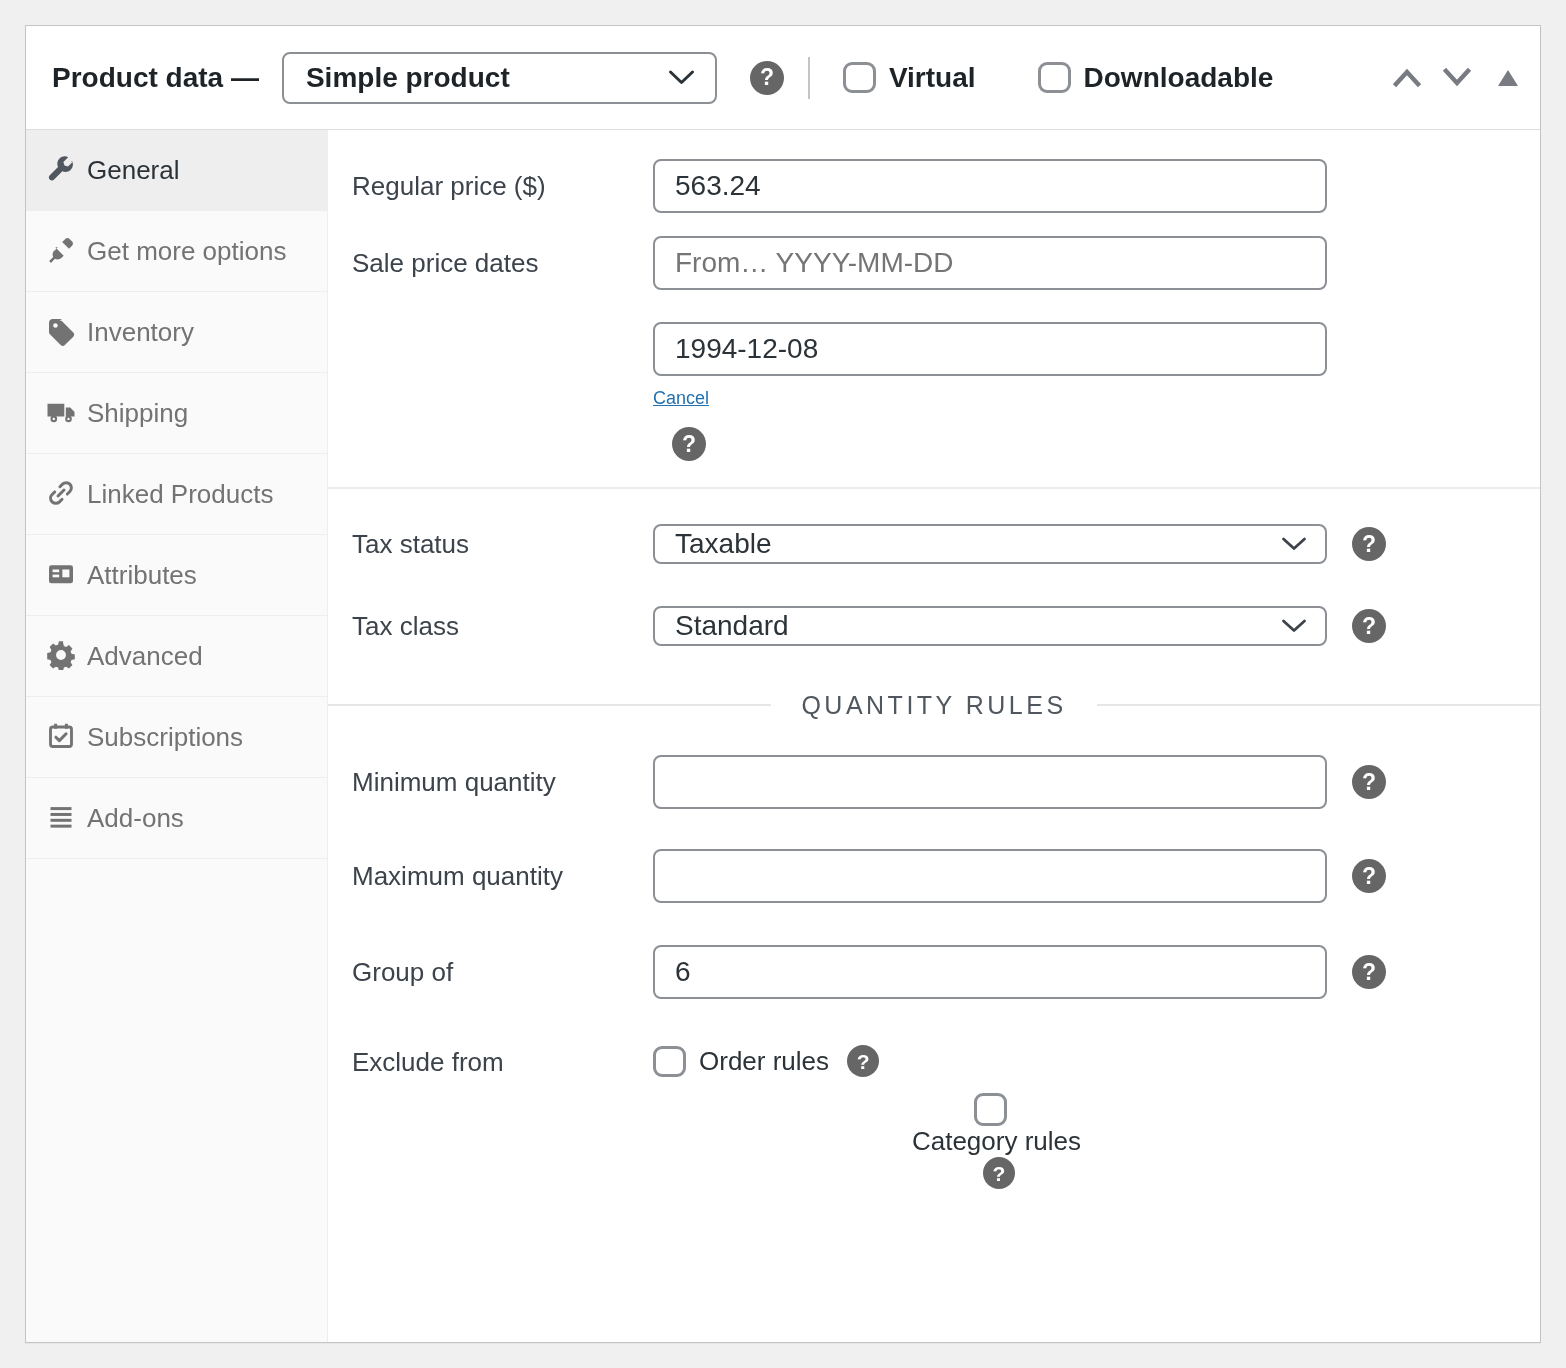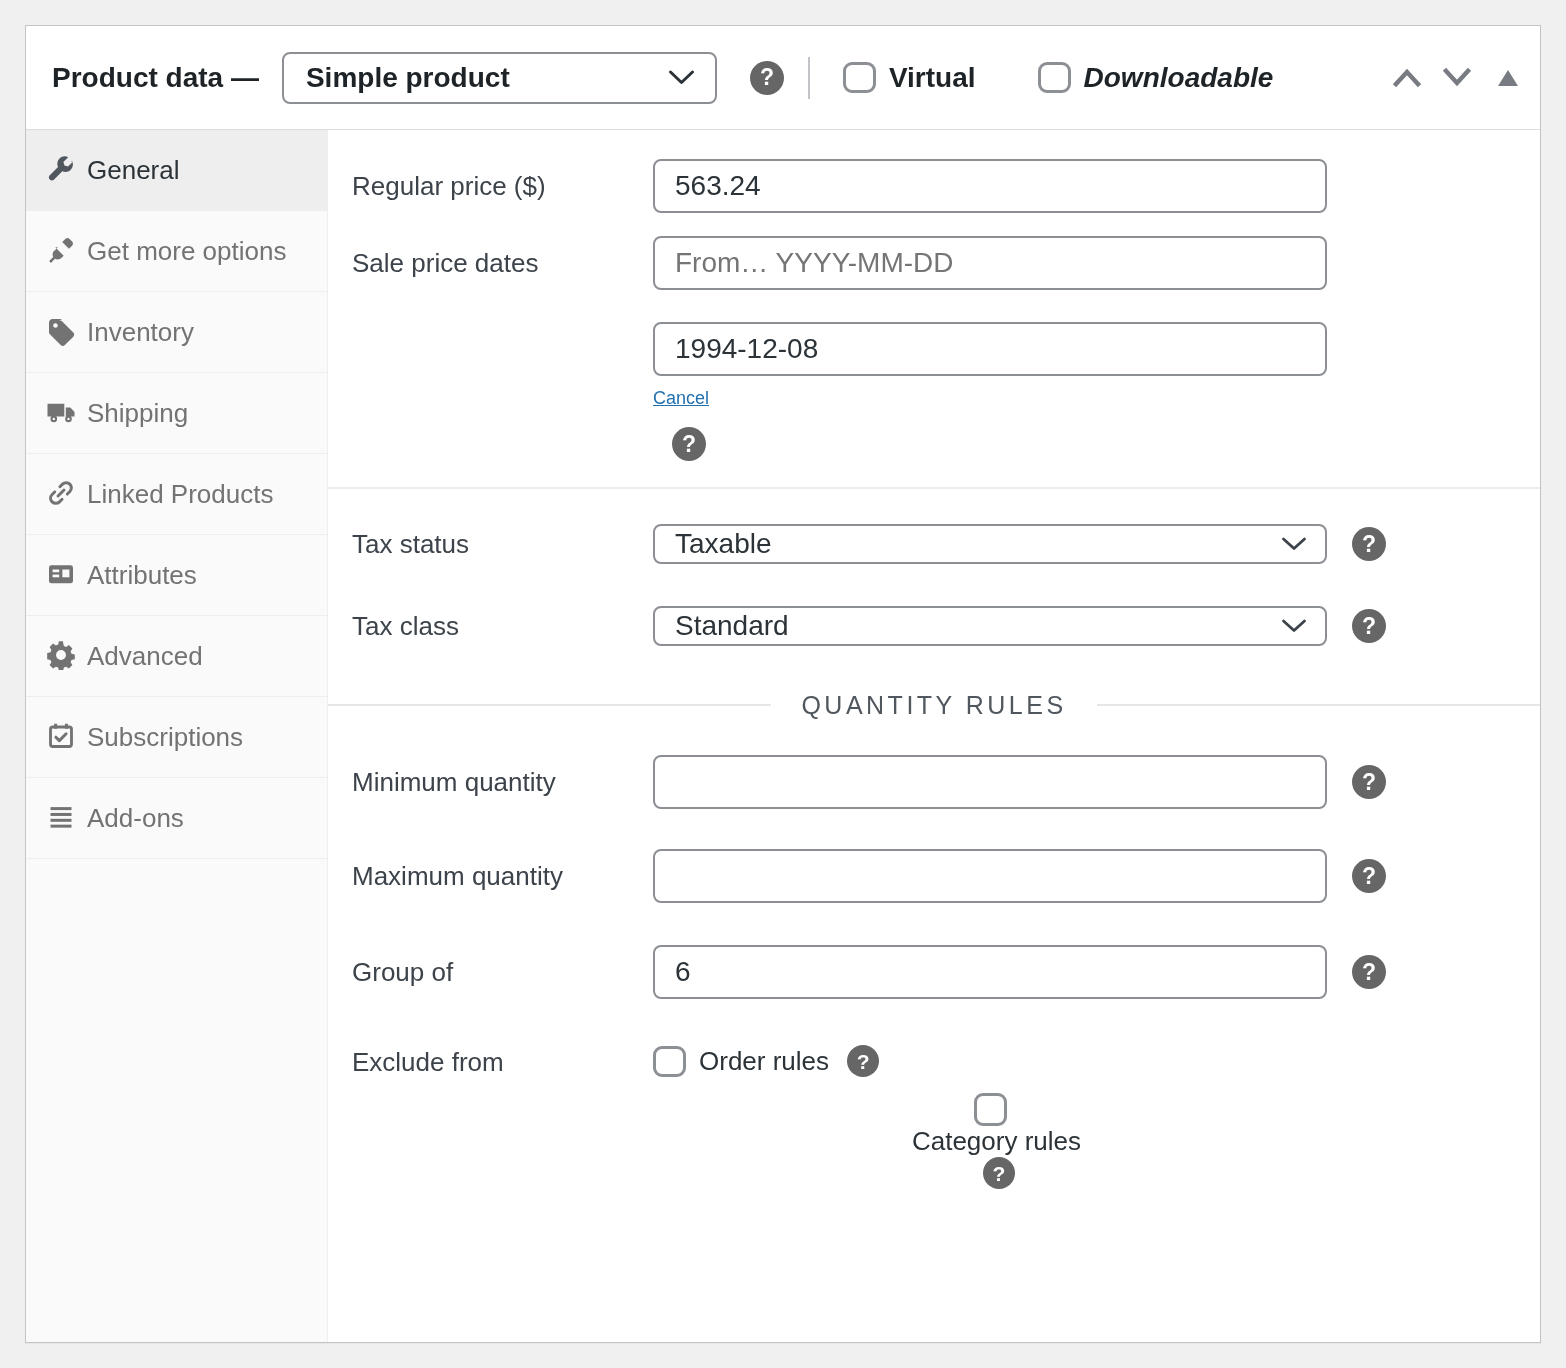--- a/index.html
+++ b/index.html
@@ -32,21 +32,21 @@
     cursor:help; flex:0 0 34px; line-height:1;
   }
   .hdr-help { margin-left:33px; }
   .hdr-divider { width:2px; height:42px; background:#c3c4c7; margin-left:24px; }
   .hdr-check { display:flex; align-items:center; margin-left:33px; cursor:pointer; }
   .checkbox {
     width:33px; height:31px; border:3px solid #8c8f94; border-radius:9px; background:#fff;
     cursor:pointer; flex:0 0 33px;
   }
   .hdr-check .cb-label { font-size:28px; font-weight:600; color:#1d2327; margin-left:13px; }
-  .hdr-check + .hdr-check { margin-left:62px;font-style:italic; }
+  .hdr-check + .hdr-check { margin-left:62px; }
   .hdr-actions { margin-left:auto; display:flex; align-items:center; gap:20px; }
   .sort-btn { cursor:pointer; display:flex; align-items:center; }
   .collapse-btn {
     width:0; height:0; border-left:10px solid transparent; border-right:10px solid transparent;
     border-bottom:16px solid #787c82; cursor:pointer; margin-left:6px;
   }
   
   .panel-body { flex:1; display:flex; min-height:1212px; }
   .tabs {
     width:302px; flex:0 0 302px; background:#fafafa; border-right:1px solid #eee; list-style:none;

